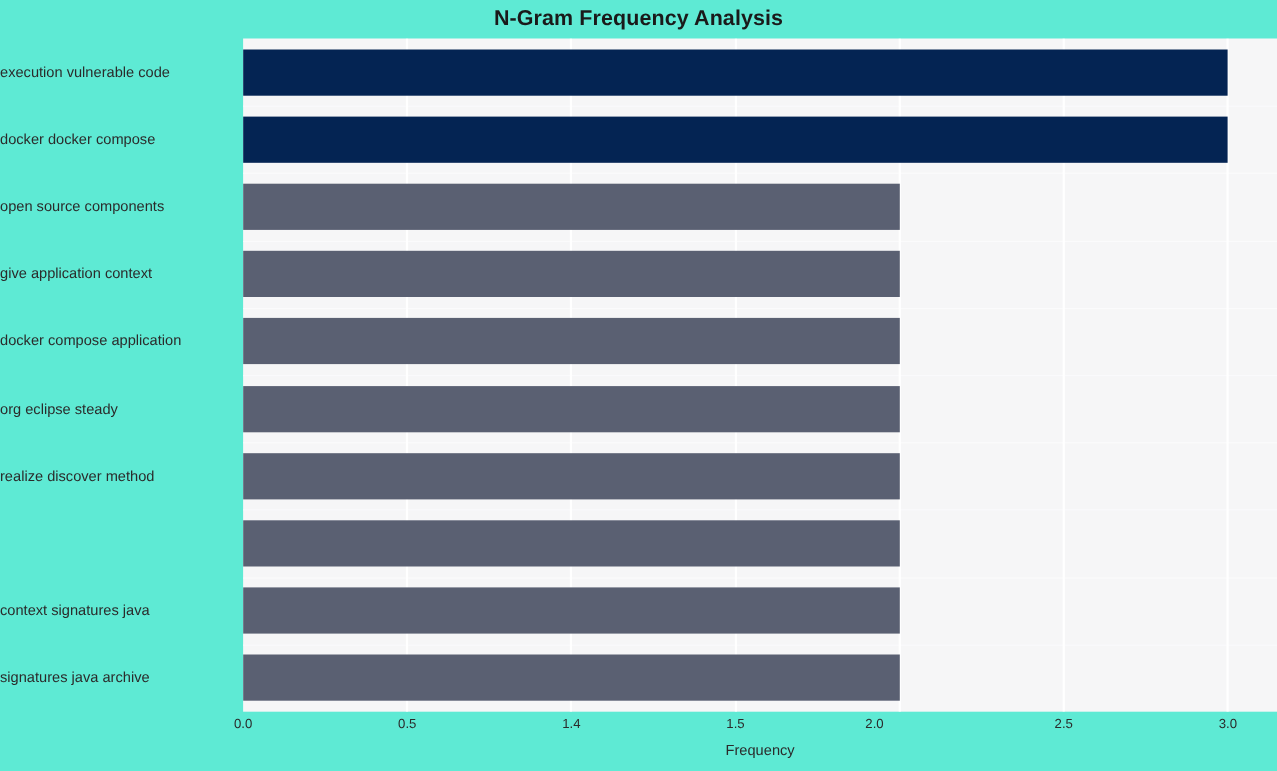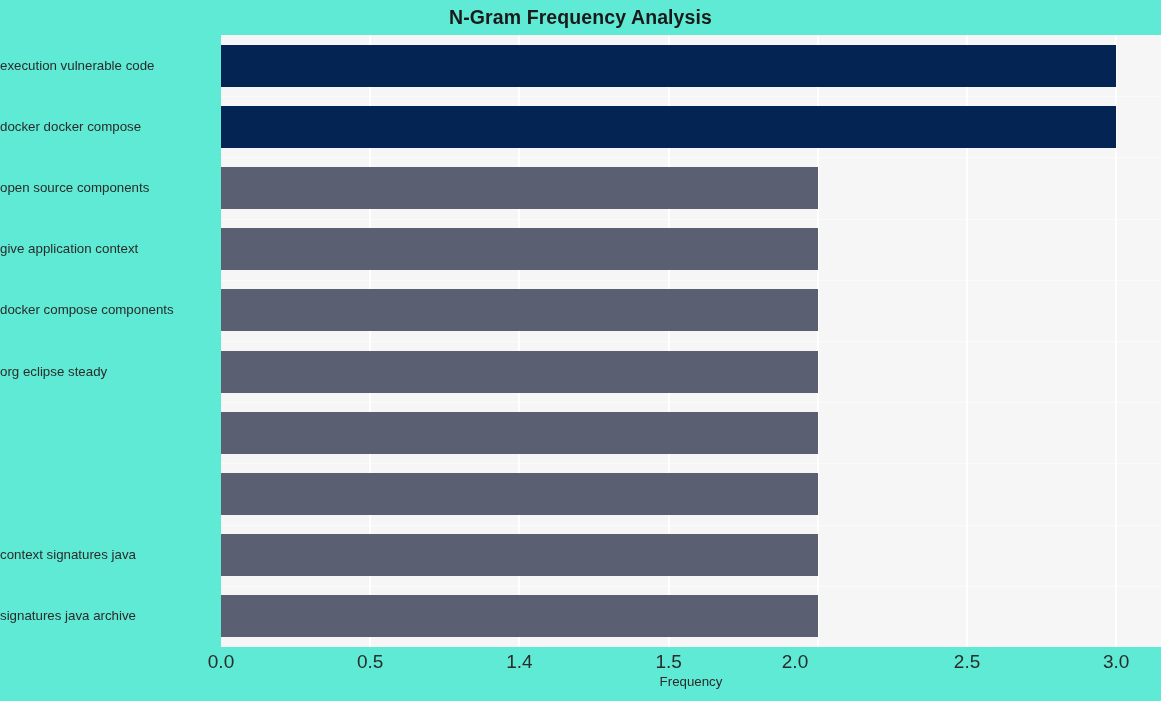--- a/index.html
+++ b/index.html
@@ -98,21 +98,21 @@
     position: absolute;
     left: 221px;
     top: 651px;
     width: 940px;
     height: 20px;
   }
   .xlabel {
     position: absolute;
     top: 0;
     transform: translateX(-50%);
-    font-size: 19px;
+    font-size: 12px;
     color: #2b2b2b;
     white-space: nowrap;
   }
 
   #xaxis-title {
     position: absolute;
     left: 221px;
     top: 674px;
     width: 940px;
     text-align: center;
@@ -159,22 +159,23 @@
         <div class="bar" title="method signatures java: 2" style="top: 499.2px; width: 596.825px; background: rgb(90, 96, 114);"></div>
         <div class="bar" title="signatures java archive: 2" style="top: 560.4px; width: 596.825px; background: rgb(90, 96, 114);"></div>
       </div>
   </div>
 
   <div id="ylabels">
       <div class="ylabel" style="top: 22.6px;">execution vulnerable code</div>
       <div class="ylabel" style="top: 83.8px;">docker docker compose</div>
       <div class="ylabel" style="top: 145px;">open source components</div>
       <div class="ylabel" style="top: 206.2px; margin-left: 35px;">give application context</div>
-      <div class="ylabel" style="top: 267.4px;">docker compose components</div>
+      <div class="ylabel" style="top: 267.4px;">docker compose application</div>
       <div class="ylabel" style="top: 328.6px;">org eclipse steady</div>
+      <div class="ylabel" style="top: 389.8px;">realize discover method</div>
       <div class="ylabel" style="top: 512.2px;">context signatures java</div>
       <div class="ylabel" style="top: 573.4px;">signatures java archive</div>
     </div>
 
   <div id="xlabels">
       <div class="xlabel" style="left: 0px;">0.0</div>
       <div class="xlabel" style="left: 149.206px;">0.5</div>
       <div class="xlabel" style="left: 298.413px;">1.4</div>
       <div class="xlabel" style="left: 447.619px;">1.5</div>
       <div class="xlabel" style="left: 574px;">2.0</div>

